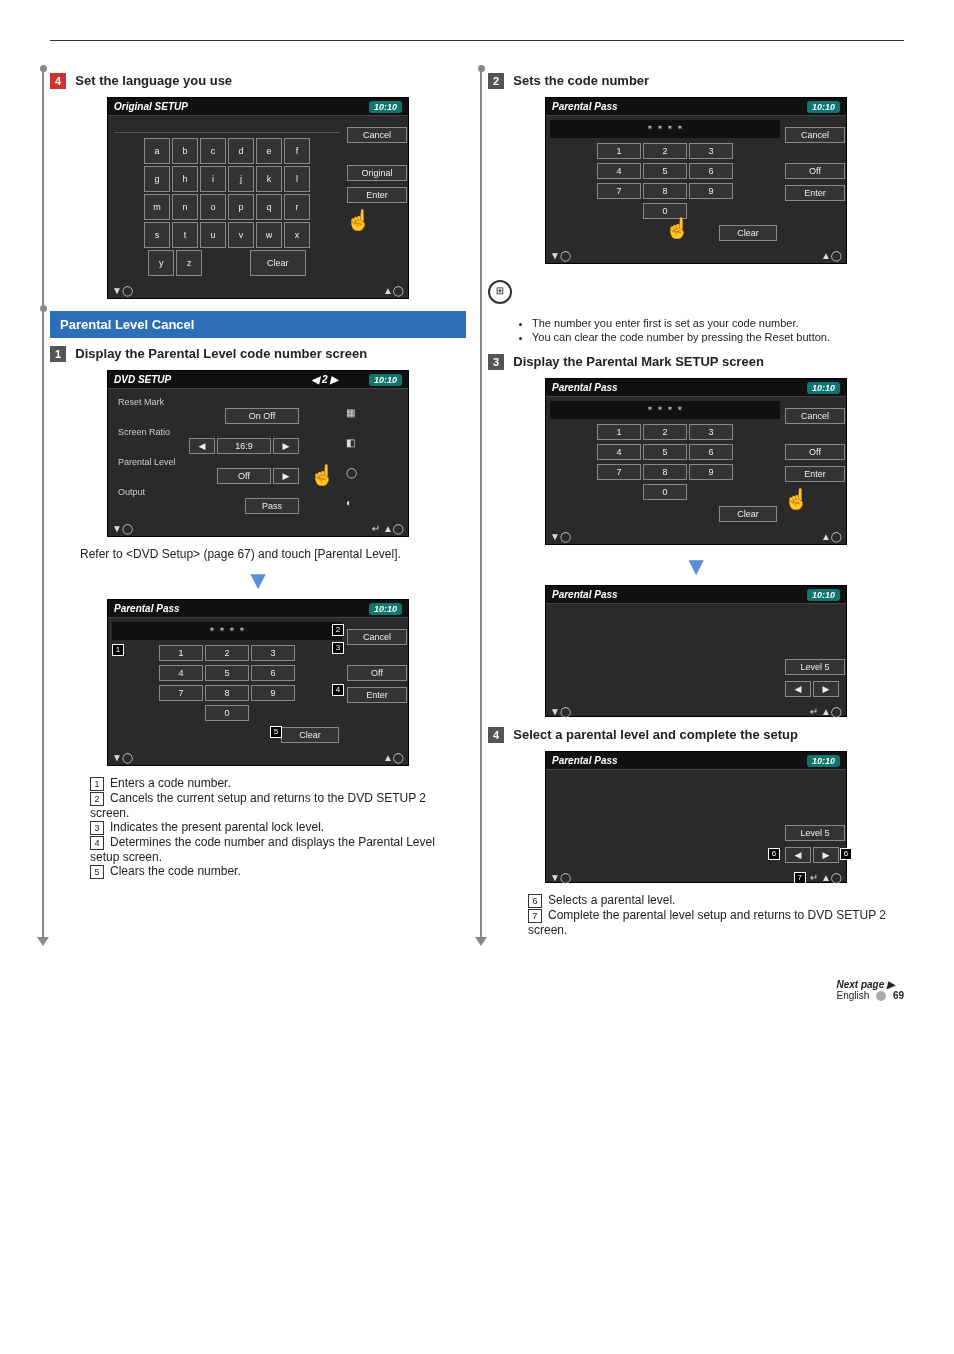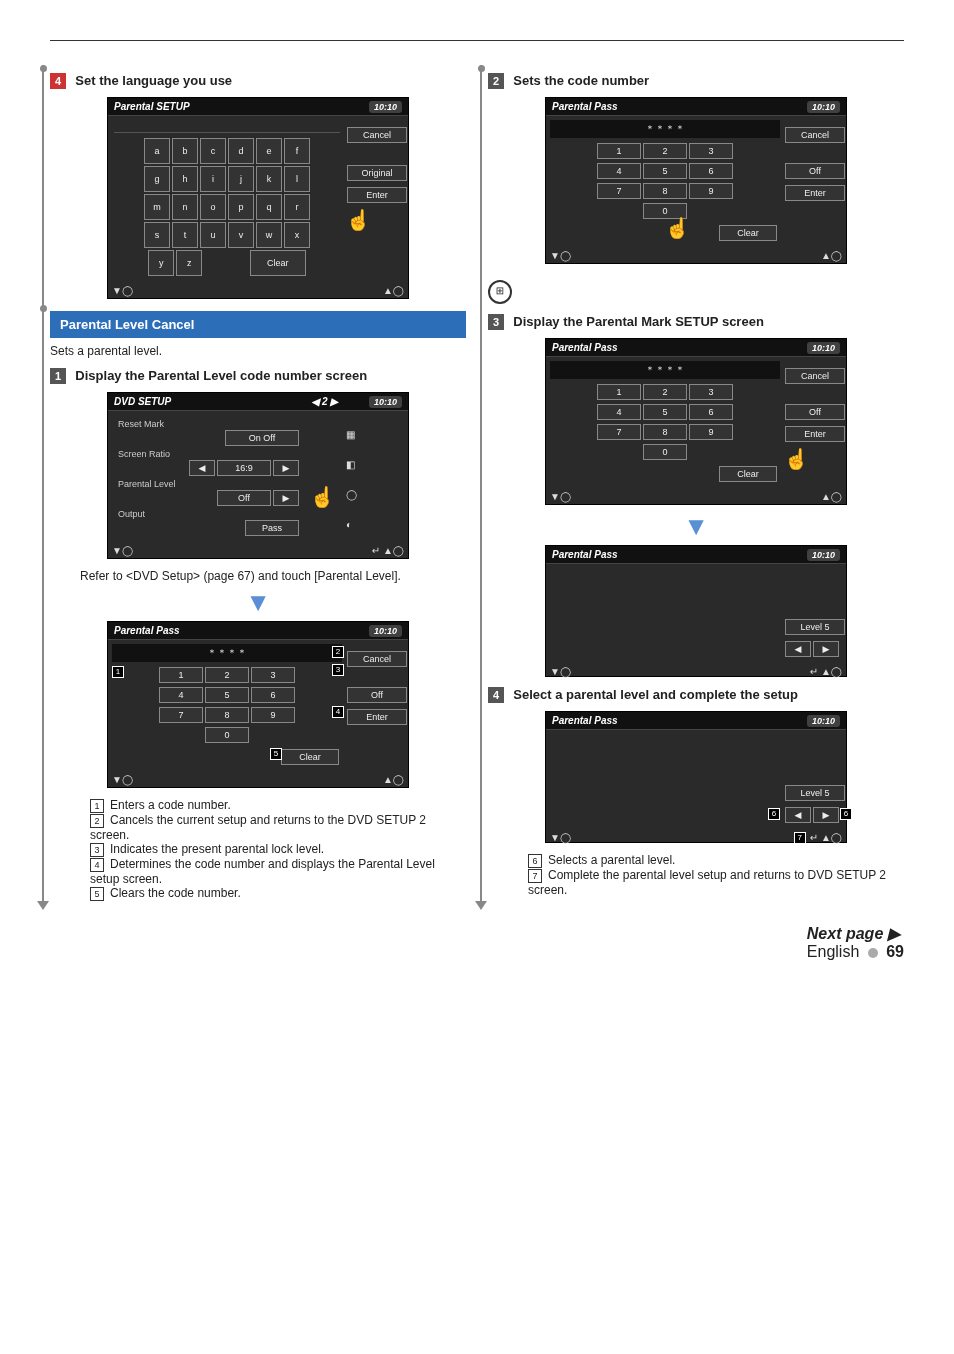--- a/index.html
+++ b/index.html
@@ -90,21 +90,21 @@
     padding: 3px 6px;
     font-style: italic;
     font-weight: bold;
     border-bottom: 1px solid #444;
     position: relative;
   }
   .clock {
     position: absolute;
     right: 6px; top: 3px;
     font-size: 9px;
-    background:#404040;
+    background:#0f766e;
     padding:1px 5px;
     border-radius:3px;
     margin-left:24px;
   }
   .screen-body {
     padding: 6px;
     display: flex;
     gap: 6px;
   }
   .main-area { flex:1; text-align:center; }
@@ -153,22 +153,22 @@
     width:20px;height:20px;border:2px solid #333;border-radius:50%;
     display:inline-block;text-align:center;line-height:18px;font-size:10px;
     margin:6px 0 2px 0;
   }
   .notes { font-size:11px; margin-left:4px; }
   .notes li { margin:2px 0; }
   .footer {
     display:flex;
     justify-content:space-between;
     align-items:flex-end;
-    margin-top:19px;
-    font-size:16px;
+    margin-top:38px;
+    font-size:10px;
   }
   .footer .next { font-style:italic; font-weight:bold; }
   .footer .dotc { width:10px;height:10px;border-radius:50%;background:#aaa;display:inline-block;margin:0 4px; vertical-align:middle;}
   .rule-top { border-top:1px solid #333; height:0; margin-bottom:24px; }
   .bodytext { margin:4px 0 8px 30px; font-size:12px; }
   .callout {
     position:absolute;
     border:1px solid #fff;
     font-size:8px;
     background:#000;
@@ -190,21 +190,21 @@
     <div class="dot" style="top:240px"></div>
     <div class="arrowdown"></div>
 
     <div class="step">
       <span class="stepnum red">4</span>
       <span class="steptitle">Set the language you use</span>
     </div>
 
     <div class="screen">
       <div class="screen-title">
-        <span>Parental SETUP</span>
+        <span>Original SETUP</span>
         <span class="clock">10:10</span>
       </div>
       <div class="screen-body">
         <div class="main-area">
           <div style="height:10px;border-bottom:1px solid #555;margin-bottom:4px;"></div>
           <div style="line-height:20px;">
             <span class="btn">a</span><span class="btn">b</span><span class="btn">c</span><span class="btn">d</span><span class="btn">e</span><span class="btn">f</span><br>
             <span class="btn">g</span><span class="btn">h</span><span class="btn">i</span><span class="btn">j</span><span class="btn">k</span><span class="btn">l</span><br>
             <span class="btn">m</span><span class="btn">n</span><span class="btn">o</span><span class="btn">p</span><span class="btn">q</span><span class="btn">r</span><br>
             <span class="btn">s</span><span class="btn">t</span><span class="btn">u</span><span class="btn">v</span><span class="btn">w</span><span class="btn">x</span><br>
@@ -221,21 +221,20 @@
           <span class="hand">☝</span>
         </div>
       </div>
       <div class="footer-icons">
           <span>▼◯</span>
           <span>▲◯</span>
         </div>
     </div>
 
     <div class="section-bar">Parental Level Cancel</div>
-    <div class="section-sub">Sets a parental level.</div>
 
     <div class="step">
       <span class="stepnum">1</span>
       <span class="steptitle">Display the Parental Level code number screen</span>
     </div>
 
     <div class="screen">
       <div class="screen-title">
         <span>DVD SETUP</span>
         <span style="position:absolute;right:70px;top:3px;">◀ <span>2</span> ▶</span>
@@ -336,20 +335,24 @@
           <span class="btn wide">Enter</span>
         </div>
       </div>
       <div class="footer-icons">
           <span>▼◯</span>
           <span>▲◯</span>
         </div>
     </div>
 
     <div class="note-icon">⊞</div>
+    <ul class="notes">
+      <li>The number you enter first is set as your code number.</li>
+      <li>You can clear the code number by pressing the Reset button.</li>
+    </ul>
 
     <div class="step">
       <span class="stepnum">3</span>
       <span class="steptitle">Display the Parental Mark SETUP screen</span>
     </div>
 
     <div class="screen">
       <div class="screen-title"><span>Parental Pass</span><span class="clock">10:10</span></div>
       <div class="screen-body">
         <div class="main-area">

